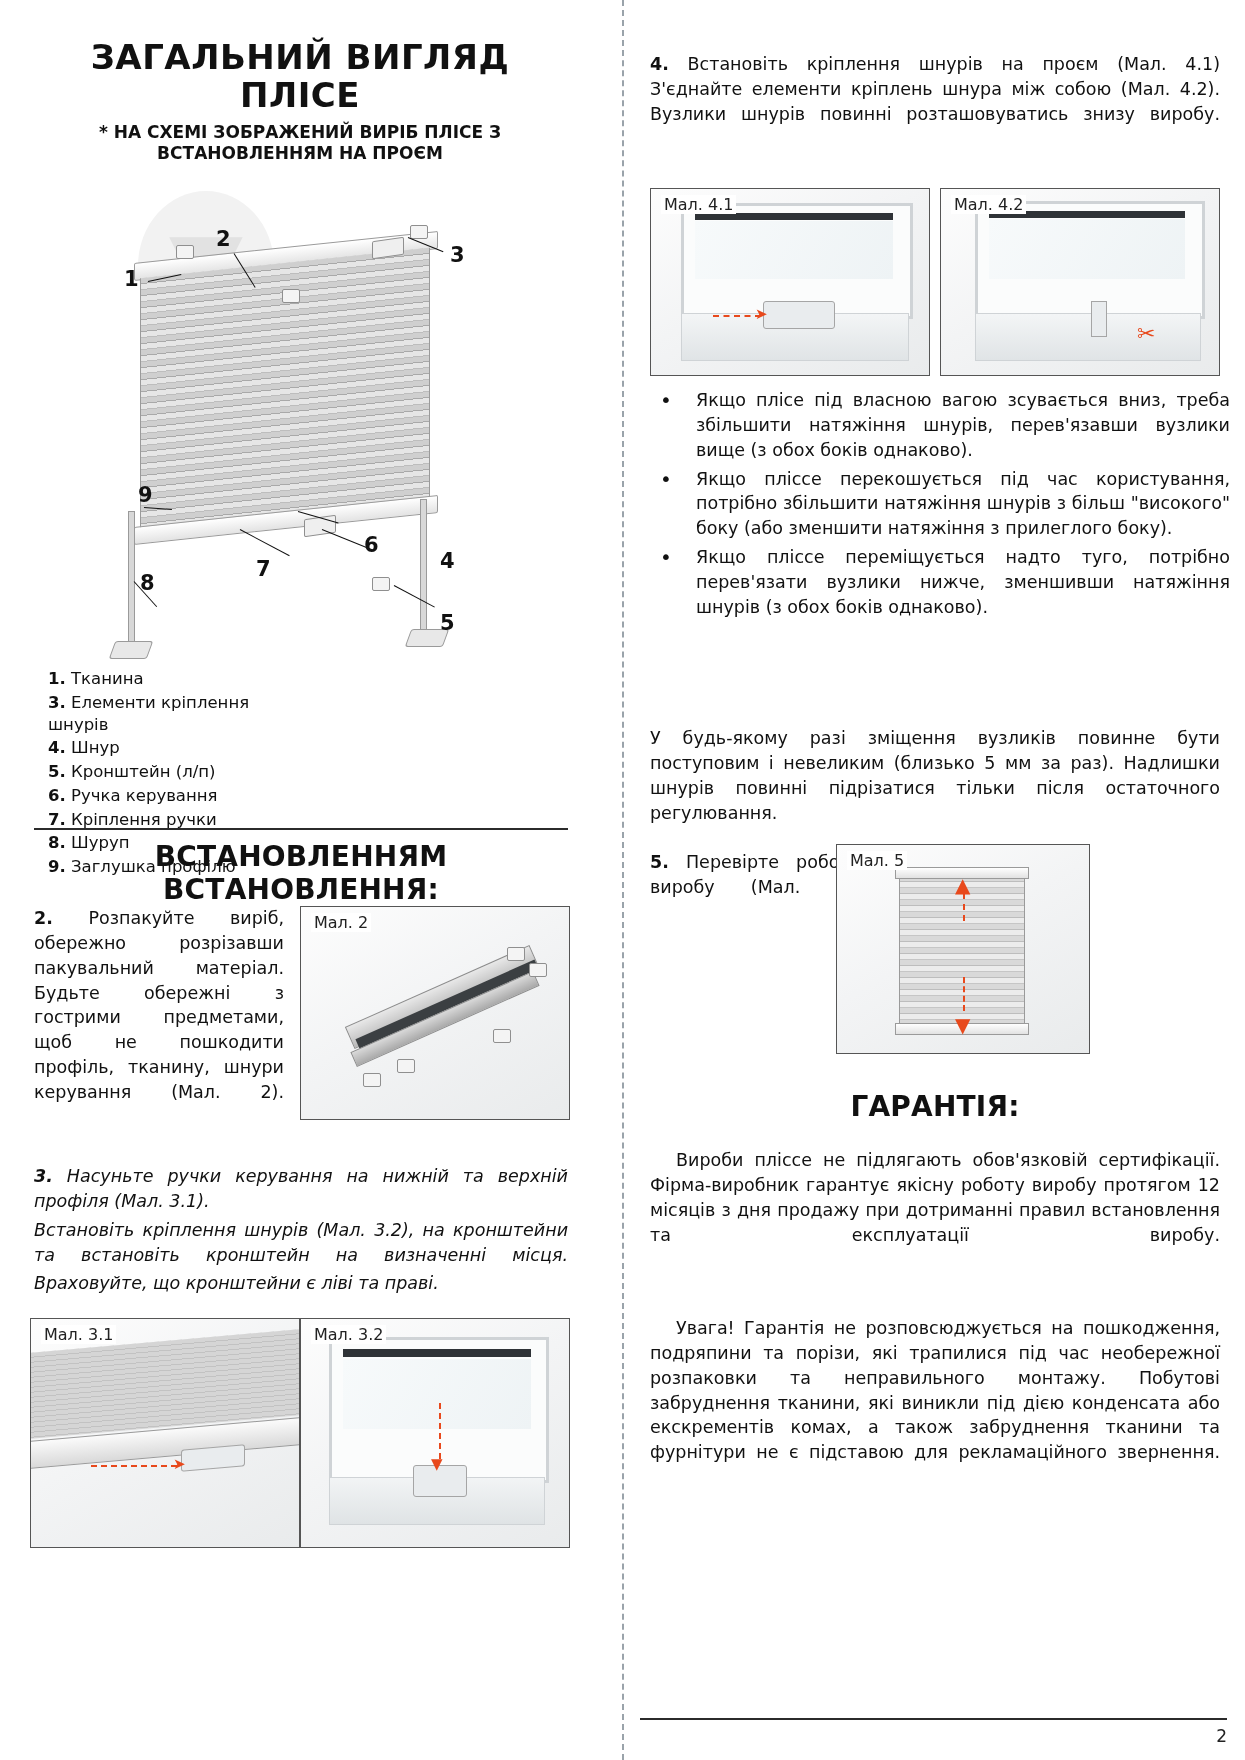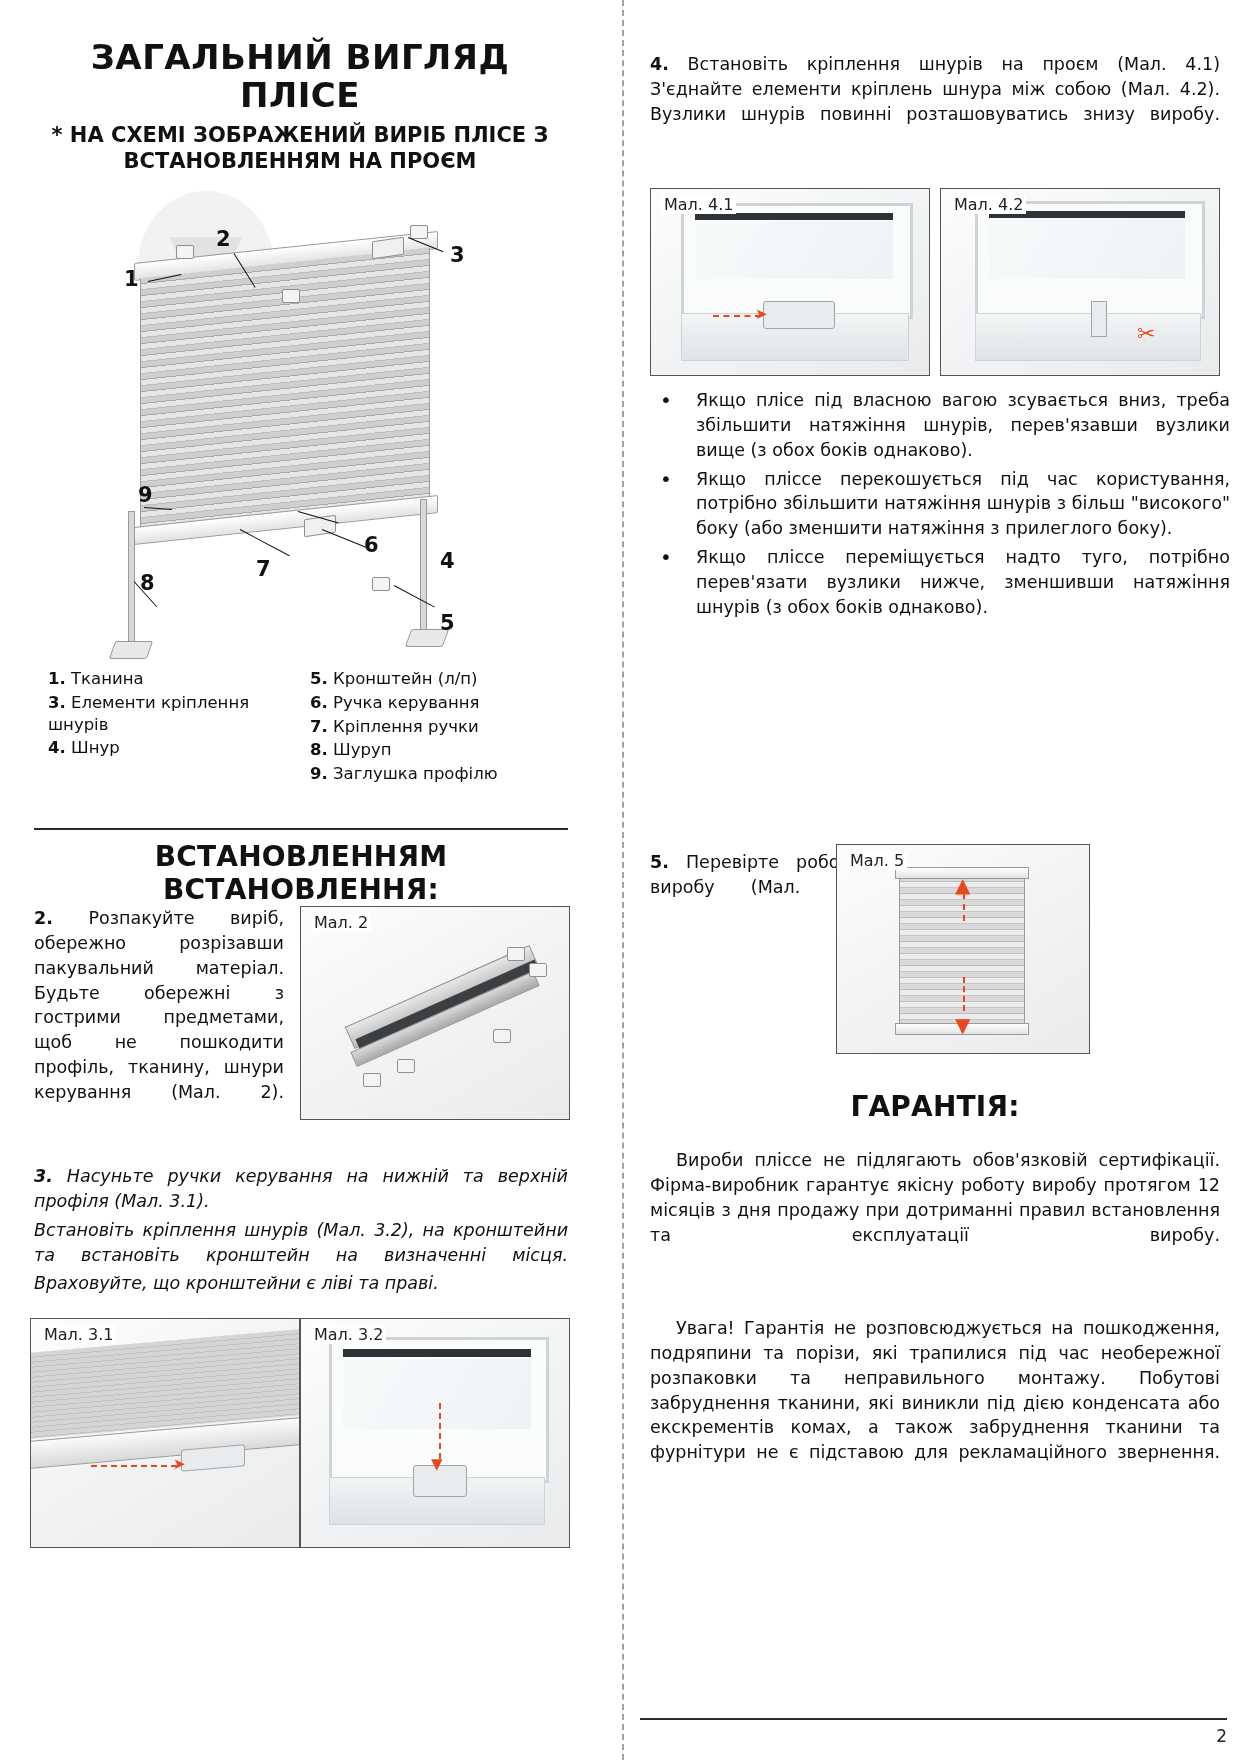--- a/index.html
+++ b/index.html
@@ -19,21 +19,21 @@
   }
   .col-left{position:absolute;left:0;top:0;width:600px;height:1760px;}
   .col-right{position:absolute;left:640px;top:0;width:600px;height:1760px;}
 
   
   h1.title{
     font-size:34px;font-weight:bold;text-align:center;margin:0;
     letter-spacing:.5px;line-height:1.12;
   }
   .subtitle{
-    text-align:center;font-size:21px;font-weight:bold;line-height:1.25;
+    text-align:center;font-size:17px;font-weight:bold;line-height:1.25;
     margin-top:8px;
   }
   h2.section{
     font-size:28px;font-weight:bold;text-align:center;margin:0;
     letter-spacing:.2px;
   }
 
   
   .genview{position:relative;width:560px;height:470px;margin:6px auto 0 auto;}
   .watermark{
@@ -198,21 +198,21 @@
       <div class="num" style="left:196px;top:46px;">2</div>
       <div class="num" style="left:430px;top:62px;">3</div>
       <div class="num" style="left:420px;top:368px;">4</div>
       <div class="num" style="left:420px;top:430px;">5</div>
       <div class="num" style="left:344px;top:352px;">6</div>
       <div class="num" style="left:236px;top:376px;">7</div>
       <div class="num" style="left:120px;top:390px;">8</div>
       <div class="num" style="left:118px;top:302px;">9</div>
     </div>
 
-    <div class="legend" style="position:absolute;left:48px;top:662px;">
+    <div class="legend" style="position:absolute;left:48px;top:662px;flex-direction:column;">
       <div class="c1">
         <ol>
           <li><span class="n">1.</span> <span>Тканина</span></li>
           <li><span class="n">3.</span> <span>Елементи кріплення шнурів</span></li>
           <li><span class="n">4.</span> <span>Шнур</span></li>
         </ol>
       </div>
       <div class="c2">
         <ol>
           <li><span class="n">5.</span> <span>Кронштейн (л/п)</span></li>
@@ -311,20 +311,21 @@
       <div class="arrowred" style="left:196px;top:132px;font-size:22px;">✂</div>
       <div class="figlabel">Мал. 4.2</div>
     </div>
 
     <ul class="bullets" style="position:absolute;left:0;top:388px;width:590px;">
       <li>Якщо плісе під власною вагою зсувається вниз, треба збільшити натяжіння шнурів, перев'язавши вузлики вище (з обох боків однаково).</li>
       <li>Якщо пліссе перекошується під час користування, потрібно збільшити натяжіння шнурів з більш "високого" боку (або зменшити натяжіння з прилеглого боку).</li>
       <li>Якщо пліссе переміщується надто туго, потрібно перев'язати вузлики нижче, зменшивши натяжіння шнурів (з обох боків однаково).</li>
     </ul>
 
+    <p class="para justify-spread" style="position:absolute;left:10px;top:726px;width:570px;">У будь-якому разі зміщення вузликів повинне бути поступовим і невеликим (близько 5 мм за раз). Надлишки шнурів повинні підрізатися тільки після остаточного регулювання.</p>
 
     <div style="position:absolute;left:10px;top:850px;width:210px;">
       <p class="para justify-spread">
         <b>5.</b>
         <span>Перевірте роботу виробу (Мал. 5).</span>
       </p>
     </div>
 
     <div class="figbox" style="position:absolute;left:196px;top:844px;width:252px;height:208px;">
       <div class="photo"></div>

